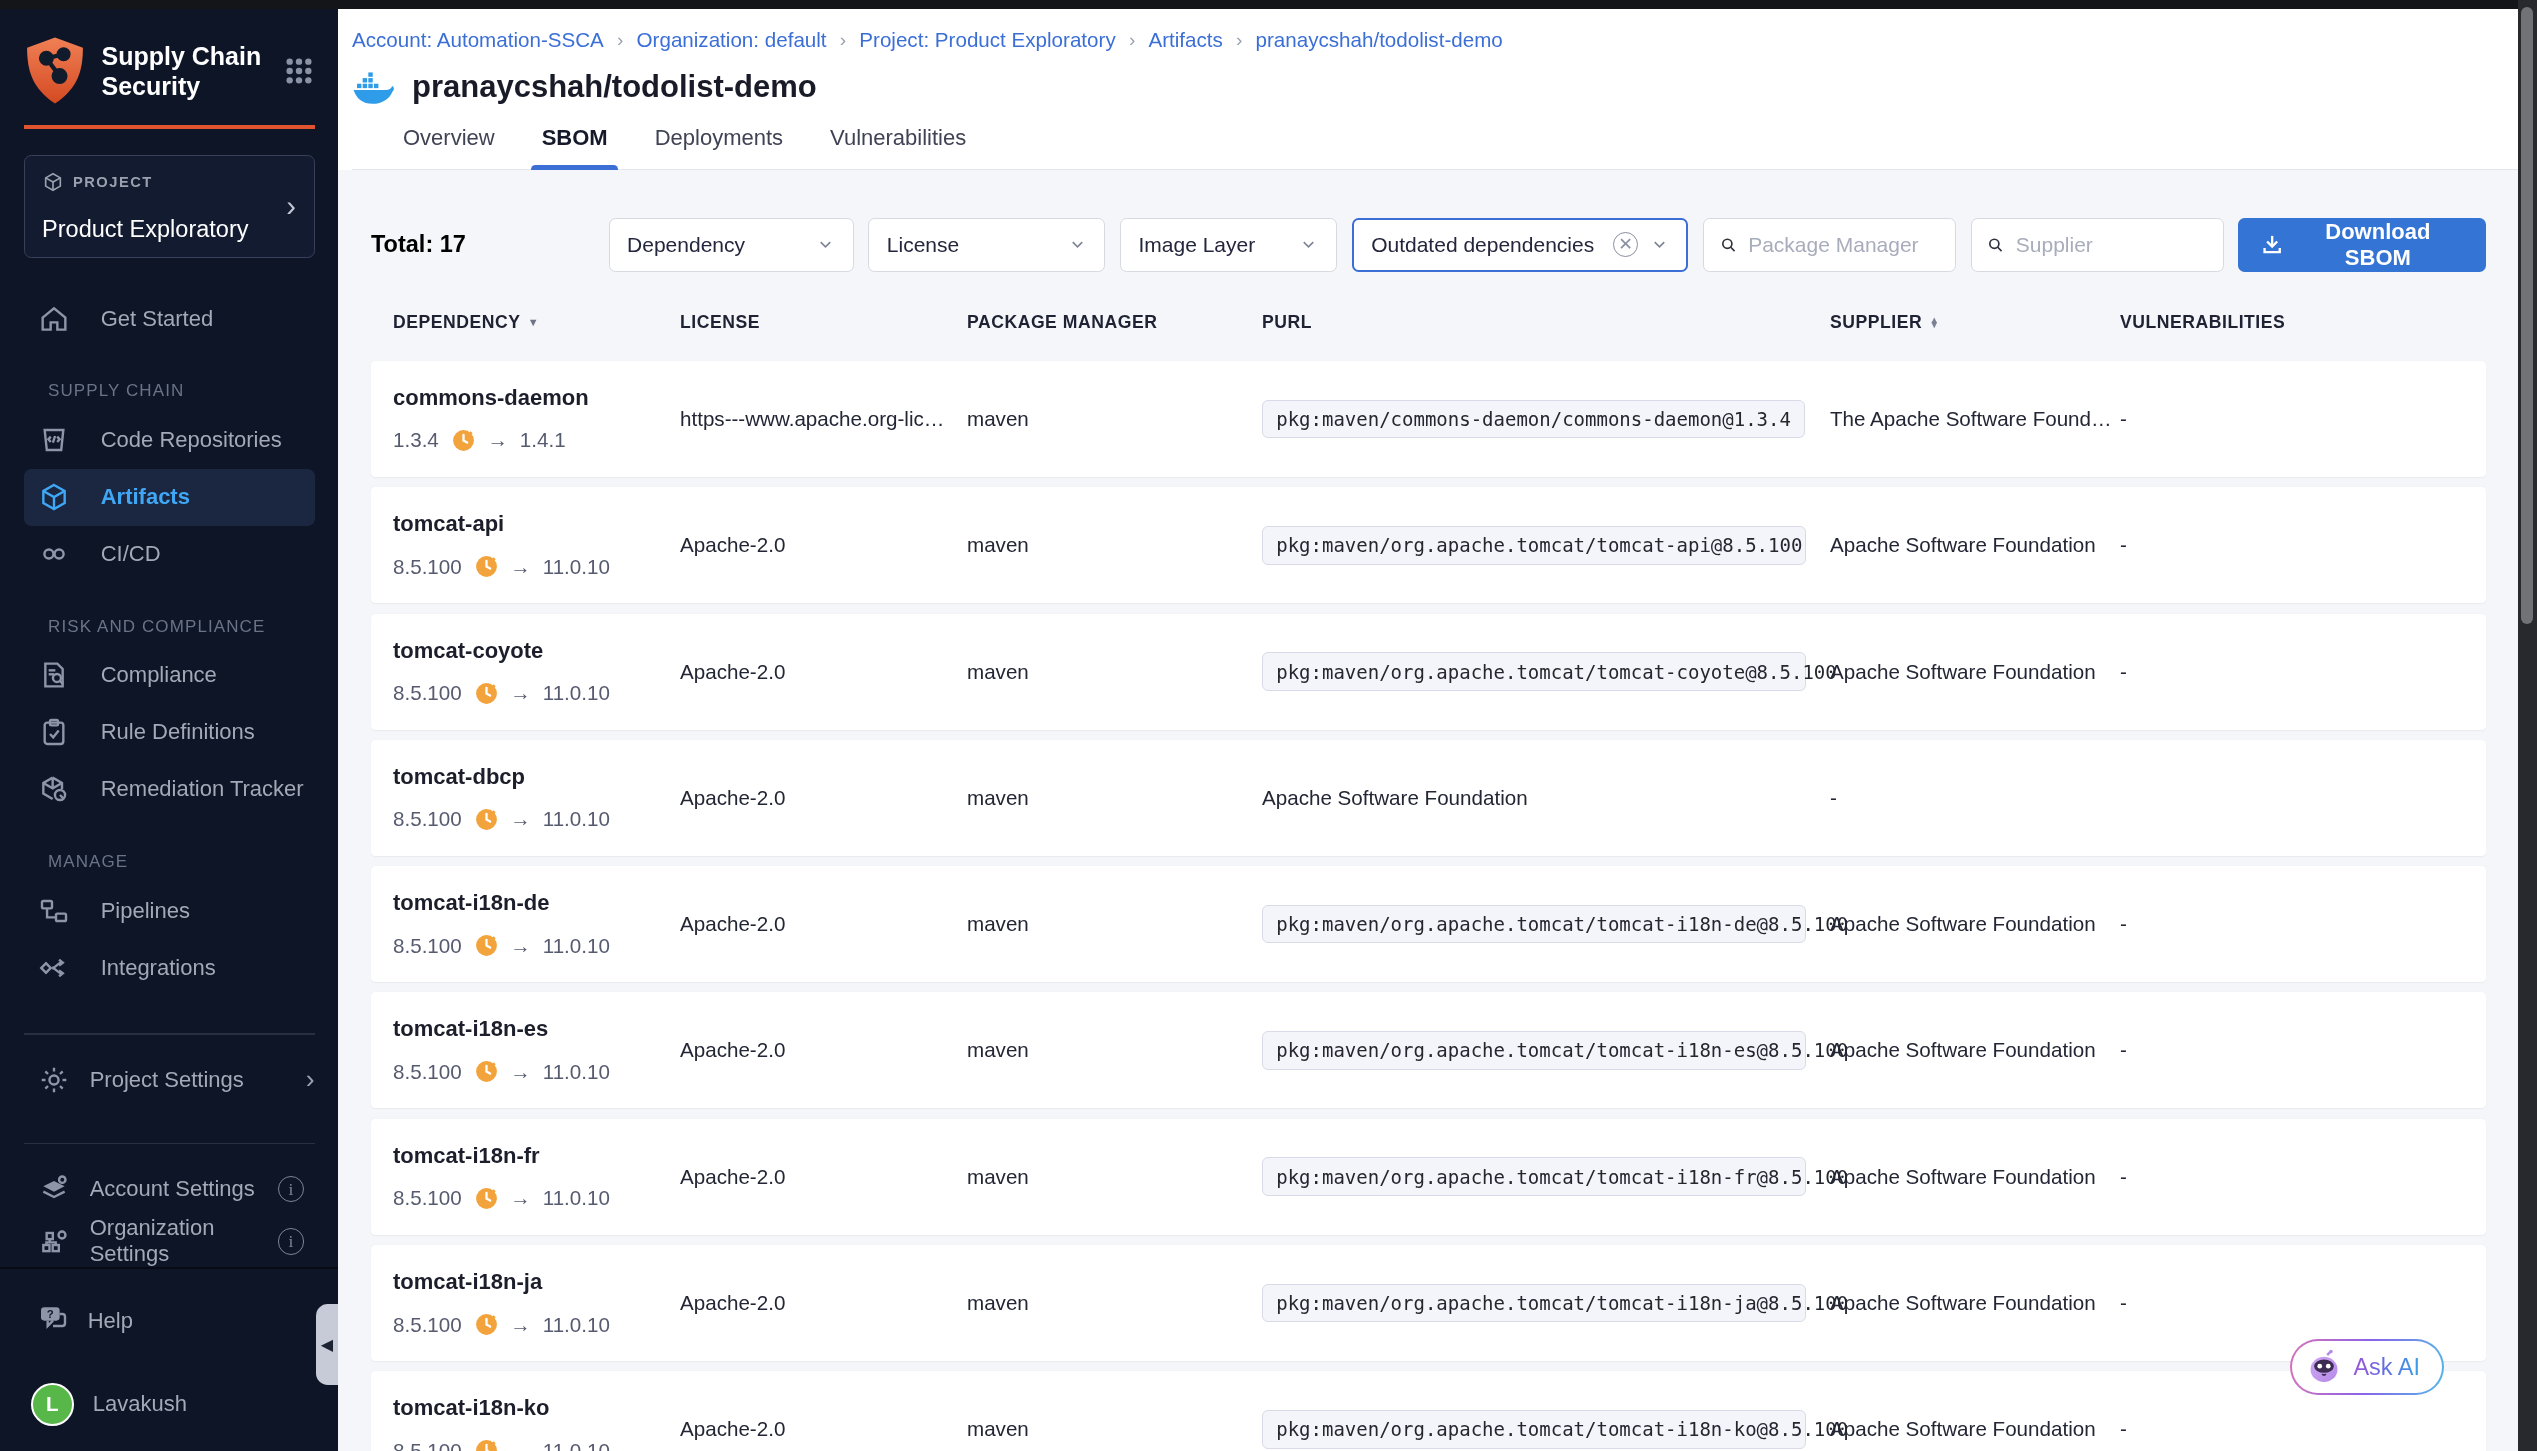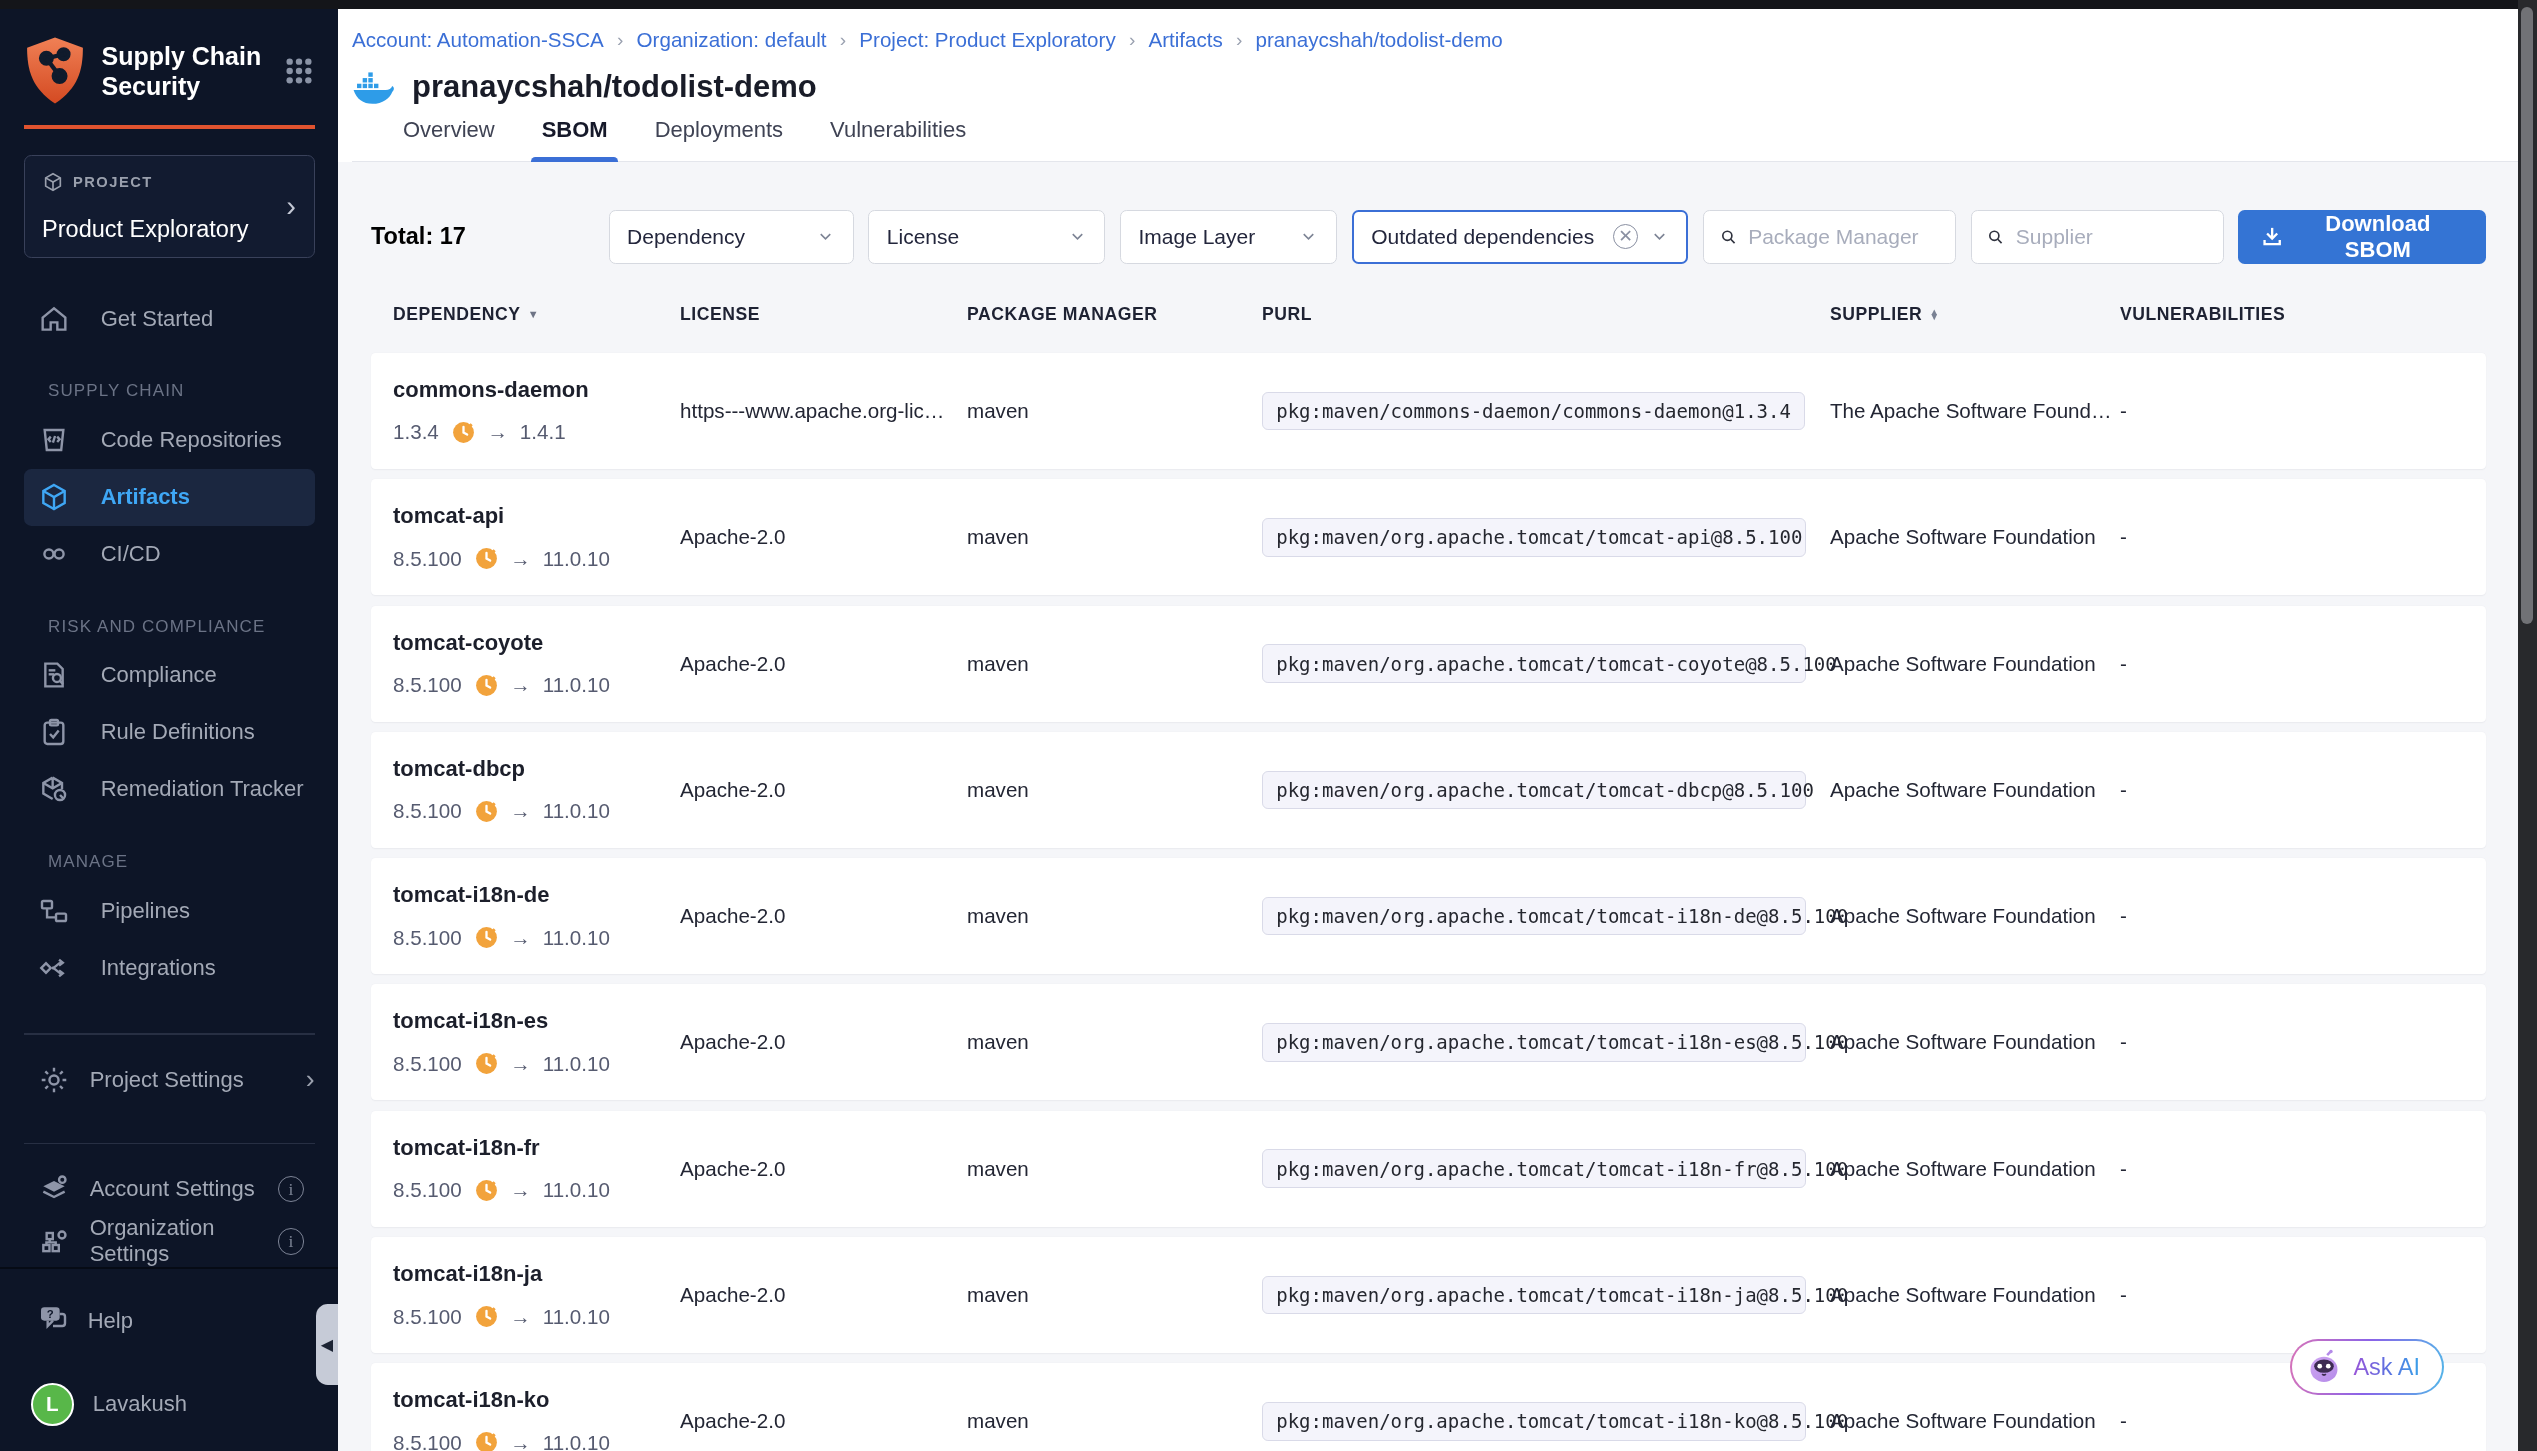--- a/index.html
+++ b/index.html
@@ -55,21 +55,21 @@
 
   
   .main { position:absolute; top:8.8px; left:338px; width:2181px; height:1443px; background:#f5f6f9; }
   .topbar { background:#fff; padding:19px 0 0 14px; }
   .breadcrumb { display:flex; align-items:center; font-size:20.6px; }
   .crumb { color:#3b6fd6; cursor:pointer; }
   .crumb-sep { color:#9aa1b0; margin:0 13.2px; font-size:19px; }
   .title-row { display:flex; align-items:center; gap:16px; margin-top:17.6px; }
   .docker-icon { width:44px; height:35px; }
   .page-title { font-size:31px; font-weight:700; color:#191c28; }
-  .tabs { display:flex; gap:47px; margin-top:12px; padding-left:51px; border-bottom:1.5px solid #e4e6ec; }
+  .tabs { display:flex; gap:47px; margin-top:20px; padding-left:51px; border-bottom:1.5px solid #e4e6ec; }
   .tab { font-size:22px; color:#3f4354; padding-bottom:17.6px; position:relative; cursor:pointer; }
   .tab.active { color:#16192a; font-weight:700; }
   .tab.active::after { content:""; position:absolute; left:-10.3px; right:-10.3px; bottom:-1.5px; height:5.9px;
                        background:#3b6fd6; border-radius:4.4px 4.4px 0 0; }
 
   .content { padding:48px 33px 0 33px; }
   .toolbar { display:flex; align-items:center; }
   .total { width:244px; font-size:23.5px; font-weight:700; color:#000000; }
   .dd { height:54px; background:#fff; border:1.5px solid #d6d9e0; border-radius:6.6px; display:flex;
         align-items:center; justify-content:space-between; padding:0 17.6px; font-size:21px; color:#23263c;
@@ -511,21 +511,20 @@
                 <circle cx="12" cy="12" r="10" fill="#f2a33c"></circle>
                 <path d="M12 6.5 V12 L15.5 14" stroke="#fff" stroke-width="2.2" fill="none" stroke-linecap="round"></path>
                 <path d="M18 4 L20 6" stroke="#f2a33c" stroke-width="2.4"></path>
               </svg>
               <span>→</span>
               <span>11.0.10</span>
             </div>
           </div>
           <div class="cell">Apache-2.0</div>
           <div class="cell">maven</div>
-          <div class="cell"><span class="purl-chip">pkg:maven/org.apache.tomcat/tomcat-dbcp@8.5.100</span></div>
           <div class="cell">Apache Software Foundation</div>
           <div class="cell">-</div>
         </div>
         <div class="row">
           <div class="dep-cell">
             <div class="dep-name">tomcat-i18n-de</div>
             <div class="dep-vers">
               <span>8.5.100</span>
               <svg class="clock" viewBox="0 0 24 24">
                 <circle cx="12" cy="12" r="10" fill="#f2a33c"></circle>

